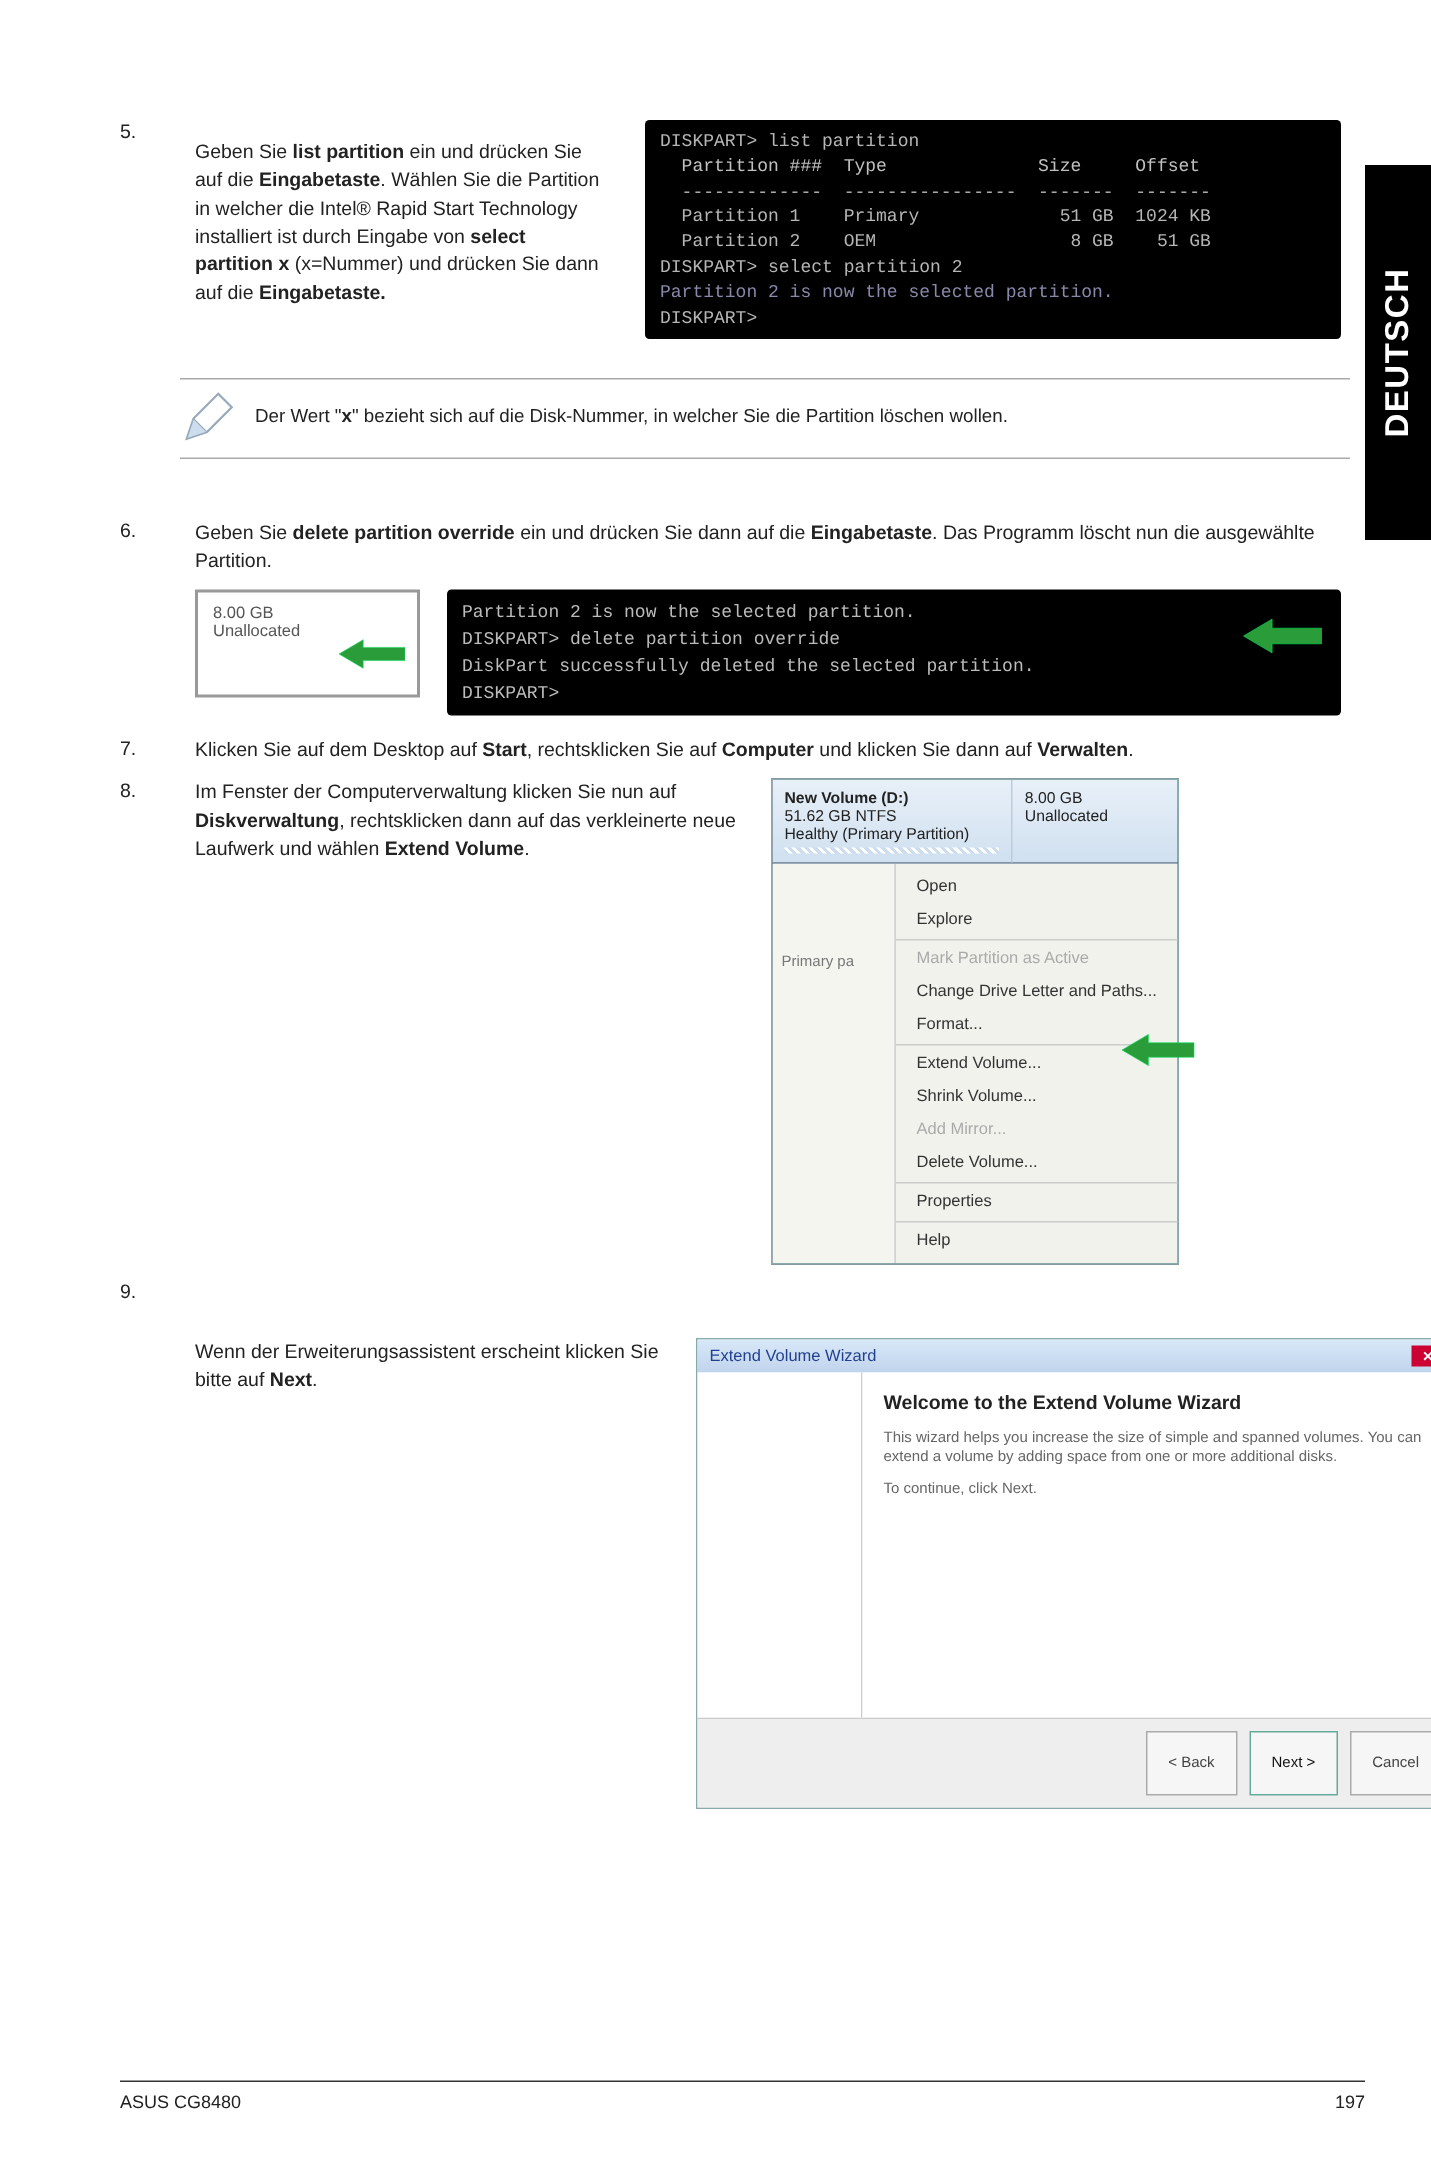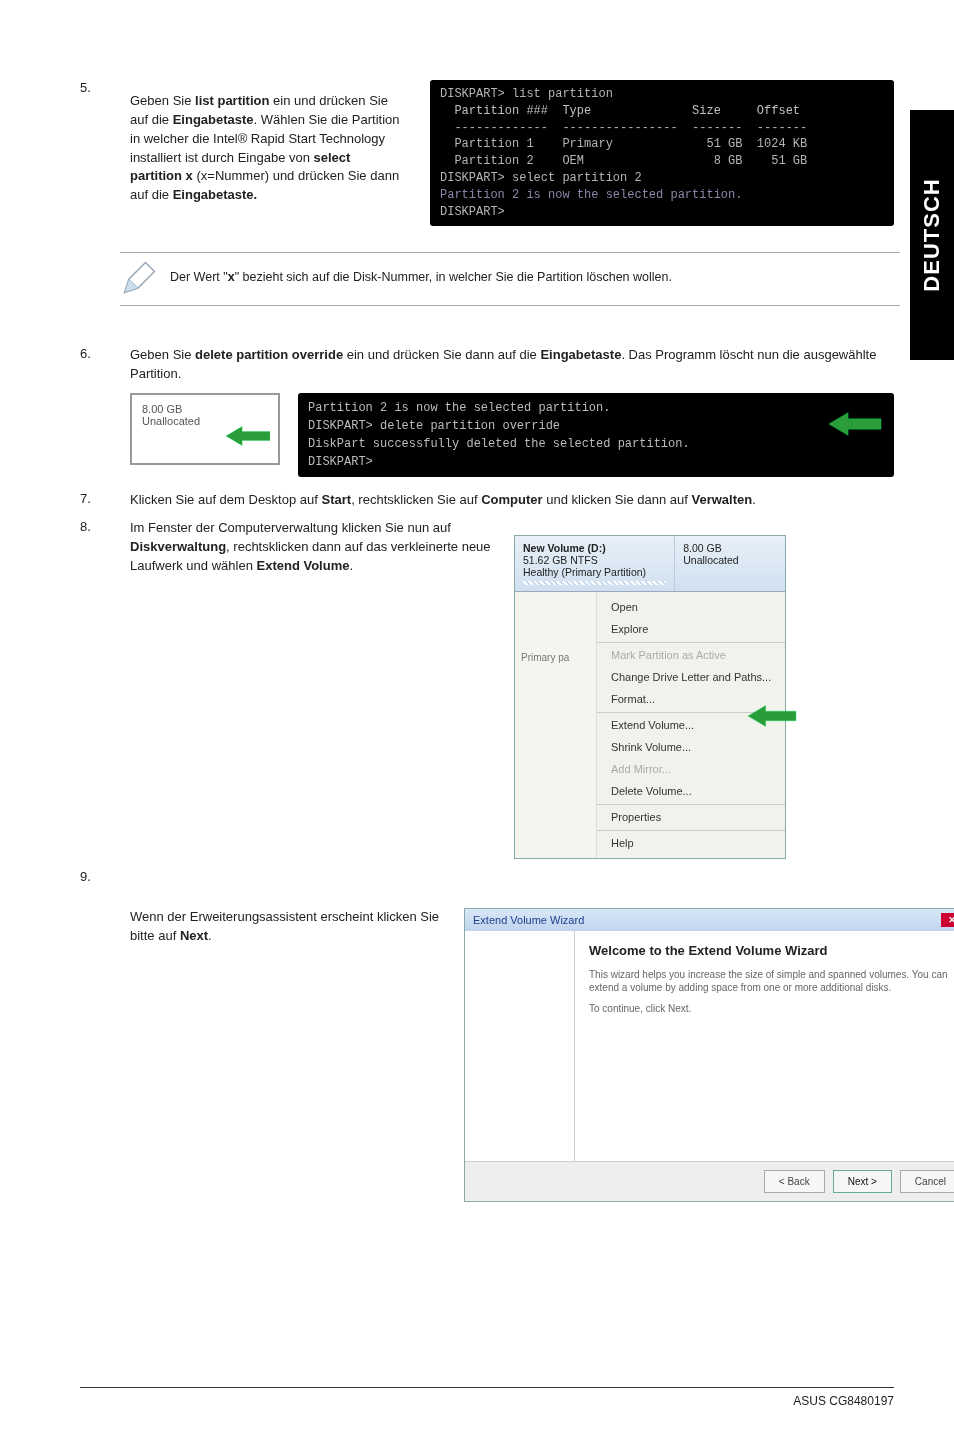--- a/index.html
+++ b/index.html
@@ -85,21 +85,20 @@
   }
   .arrow-right-blue {
     position: absolute; right: 12px; top: 18px;
     width: 54px; height: 26px;
   }
   .step8-row { display: flex; gap: 14px; }
   .step8-text { width: 370px; flex: none; line-height: 1.45; }
   .ctx-menu {
     flex: 1; border: 1px solid #8aa; background: #0f172a;
     font-size: 11px;
-    margin-top: 16px;
   }
   .ctx-header {
     background: linear-gradient(#e8f0f8,#d0e0f0);
     border-bottom: 1px solid #9ab;
     display: flex;
     font-size: 10.5px;
   }
   .ctx-vol-left { padding: 6px 8px; border-right: 1px solid #bcd; flex: 1; }
   .ctx-vol-left .hatch {
     background: repeating-linear-gradient(45deg,#cde,#cde 2px,#fff 2px,#fff 4px);
@@ -141,27 +140,27 @@
   .wizard-main { flex: 1; padding: 12px 14px; background: #fff; }
   .wizard-h { font-weight: bold; font-size: 13px; margin-bottom: 10px; }
   .wizard-p { color: #666; font-size: 10px; margin-bottom: 8px; line-height: 1.3; }
   .wizard-btns {
     background: #eee; border-top: 1px solid #ccc;
     display: flex; justify-content: flex-end; gap: 8px;
     padding: 8px 10px;
   }
   .wbtn {
     border: 1px solid #aaa; background: #f6f6f6;
-    padding: 5px 14px; font-size: 10px; color: #444;
+    padding: 15px 14px; font-size: 10px; color: #444;
   }
   .wbtn.primary { border-color: #6a9; color: #111; }
   .footer {
-    position: absolute; bottom: 30px; left: 80px; right: 60px;
+    position: absolute; bottom: 30px; left: 80px; right: 44px;
     border-top: 1px solid #333; padding-top: 6px;
-    display: flex; justify-content: flex-end;
+    display: flex; justify-content: space-between;
     font-size: 12px;
   }
   b { font-weight: bold; }
   .green-arrow { fill: #2a9d3a; stroke: #0d5; stroke-width: 0.5; }
 </style>
 </head>
 <body>
 
 <div class="side-tab">
     <span>DEUTSCH</span>

